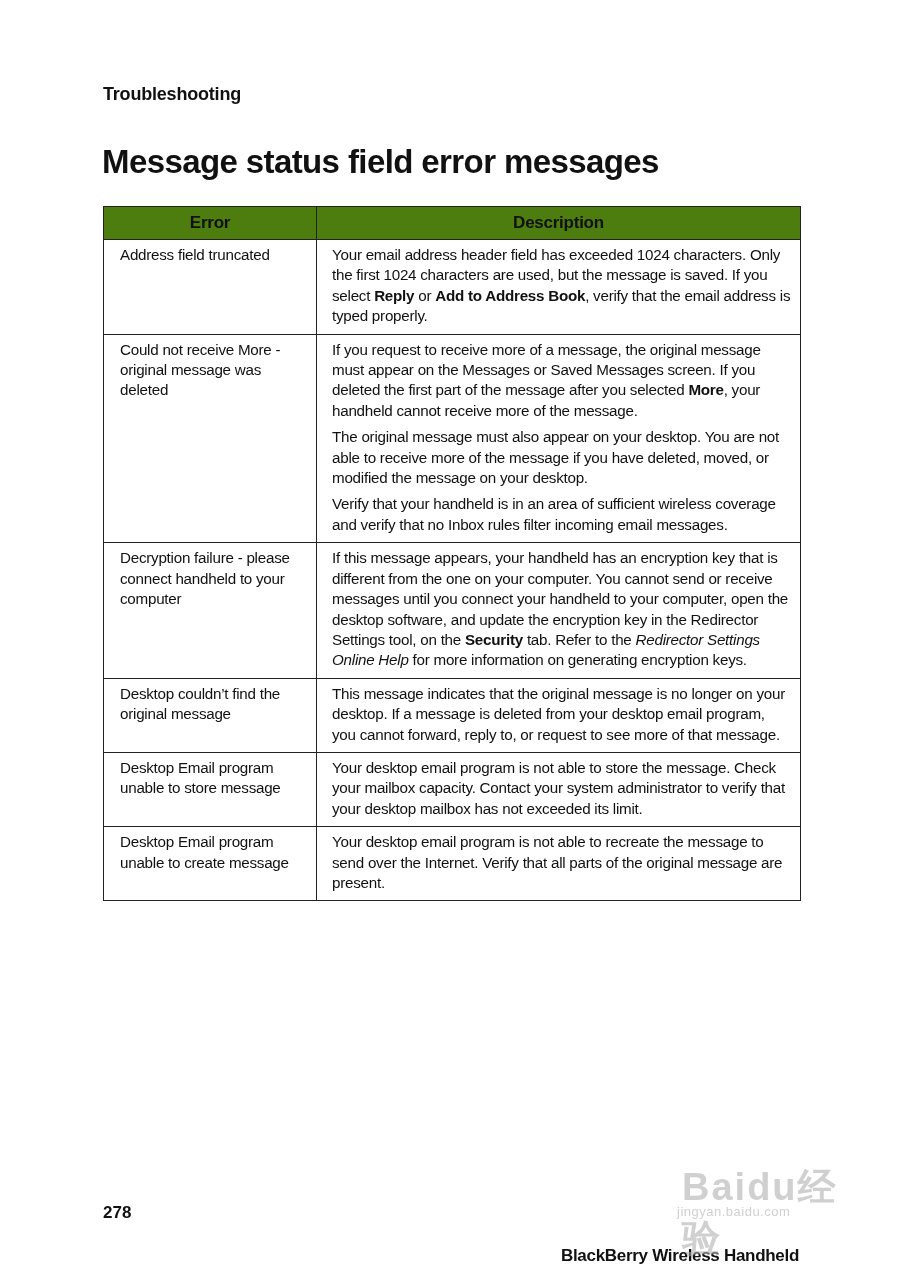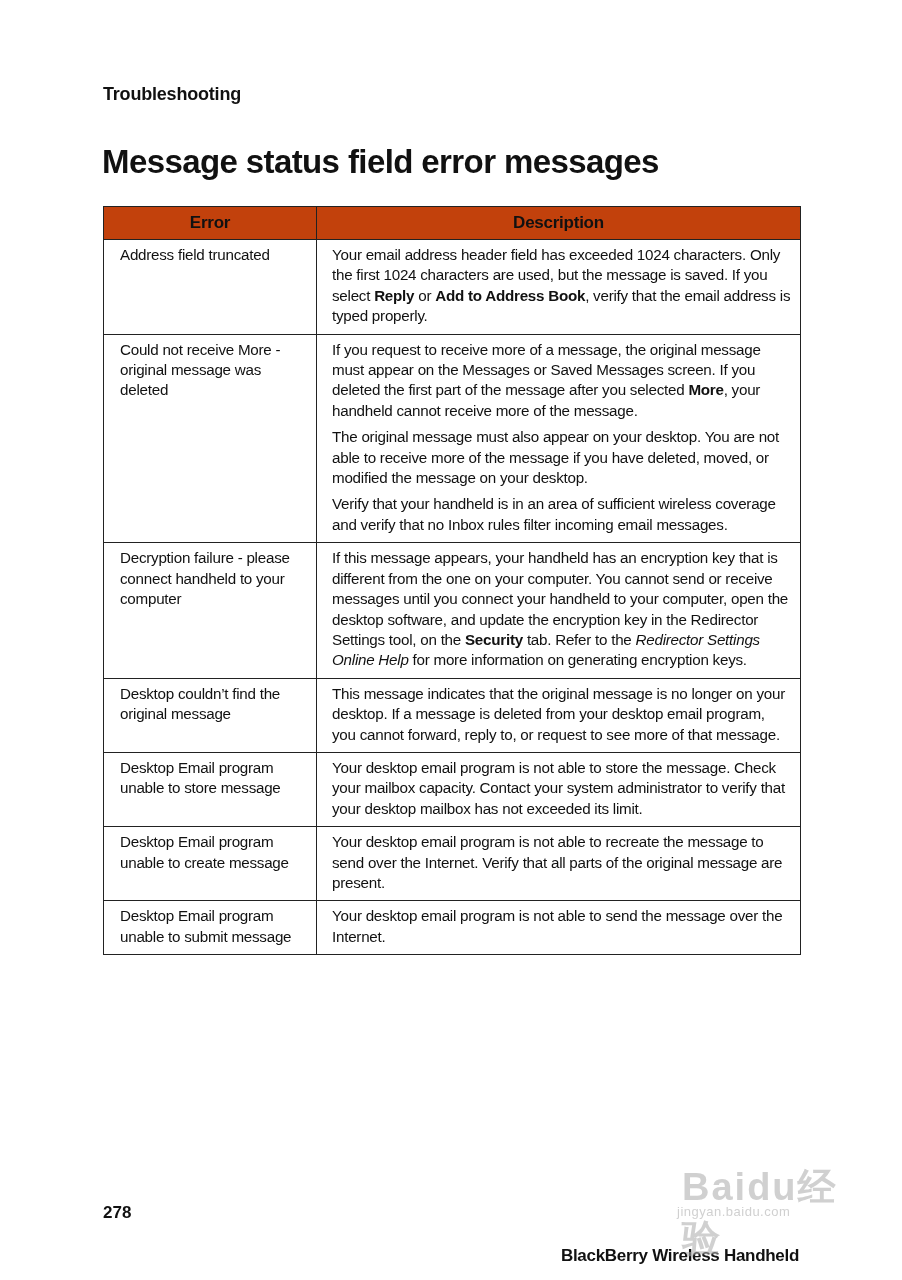--- a/index.html
+++ b/index.html
@@ -15,21 +15,21 @@
     position: absolute; left: 102px; top: 143px; margin: 0;
     font-weight: bold; font-size: 33px; letter-spacing: -0.6px;
   }
   table.errors {
     position: absolute; left: 103px; top: 206px; width: 698px;
     border-collapse: collapse; font-size: 15.2px; line-height: 20.4px;
     letter-spacing: -0.25px;
   }
   table.errors th, table.errors td { border: 1.5px solid #222; vertical-align: top; }
   table.errors th {
-    background: #c2410c; font-weight: bold; font-size: 17px; text-align: center;
+    background: #4d7c0f; font-weight: bold; font-size: 17px; text-align: center;
     height: 32px; padding: 0; vertical-align: middle;
   }
   table.errors td.err { width: 188px; padding: 5px 8px 7px 16px; }
   table.errors td.desc { padding: 5px 8px 7px 15px; }
   .para { margin: 0; }
   .para + .para { margin-top: 6px; }
   .footer-page {
     position: absolute; left: 103px; top: 1203px; font-weight: bold; font-size: 17px;
   }
   .footer-title {
@@ -88,26 +88,20 @@
         <td class="desc">
           <p class="para"><span>Your desktop email program is not able to store the message. Check your mailbox capacity. Contact your system administrator to verify that your desktop mailbox has not exceeded its limit.</span></p>
         </td>
       </tr>
       <tr>
         <td class="err">Desktop Email program unable to create message</td>
         <td class="desc">
           <p class="para"><span>Your desktop email program is not able to recreate the message to send over the Internet. Verify that all parts of the original message are present.</span></p>
         </td>
       </tr>
-      <tr>
-        <td class="err">Desktop Email program unable to submit message</td>
-        <td class="desc">
-          <p class="para"><span>Your desktop email program is not able to send the message over the Internet.</span></p>
-        </td>
-      </tr>
     </tbody>
 </table>
 
 <div class="footer-page">278</div>
 <div class="footer-title">BlackBerry Wireless Handheld</div>
 
 <div class="watermark">
   <span class="wm-logo">Baidu经验</span>
   <span class="wm-url">jingyan.baidu.com</span>
 </div>

